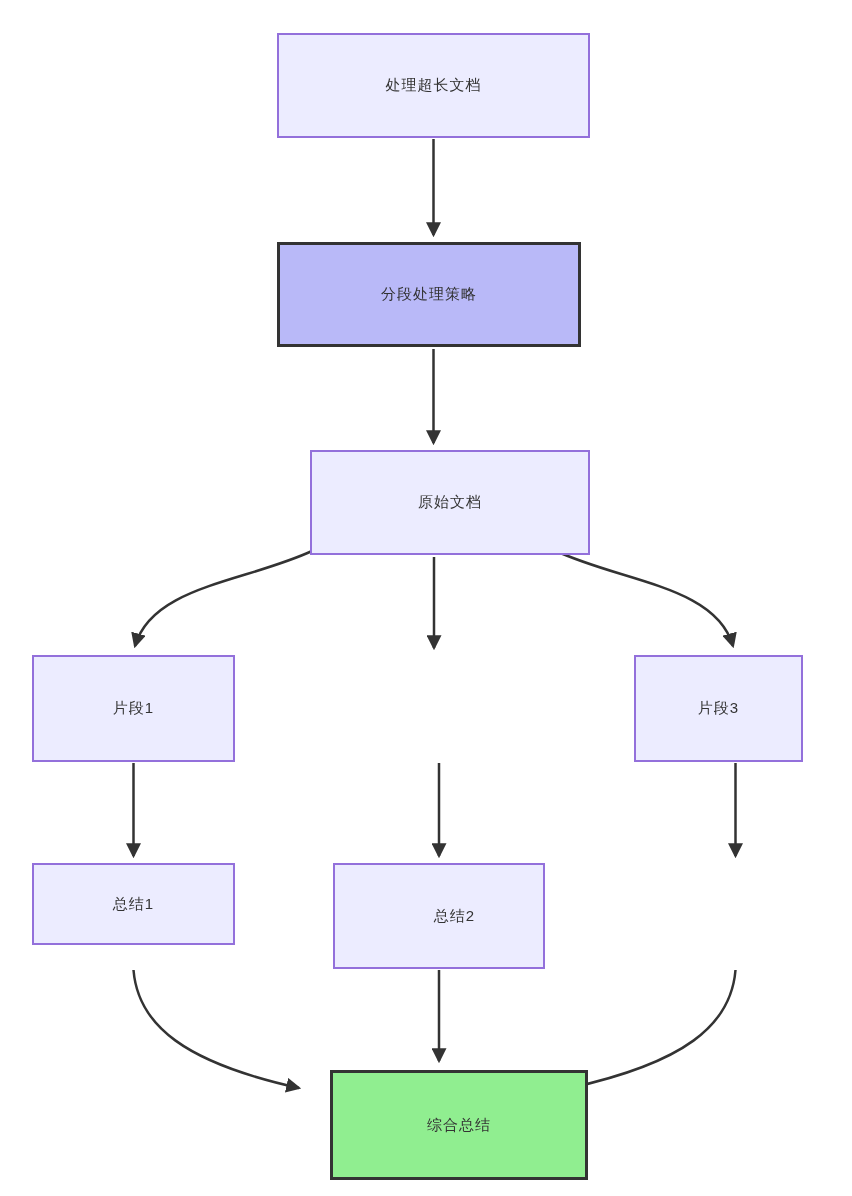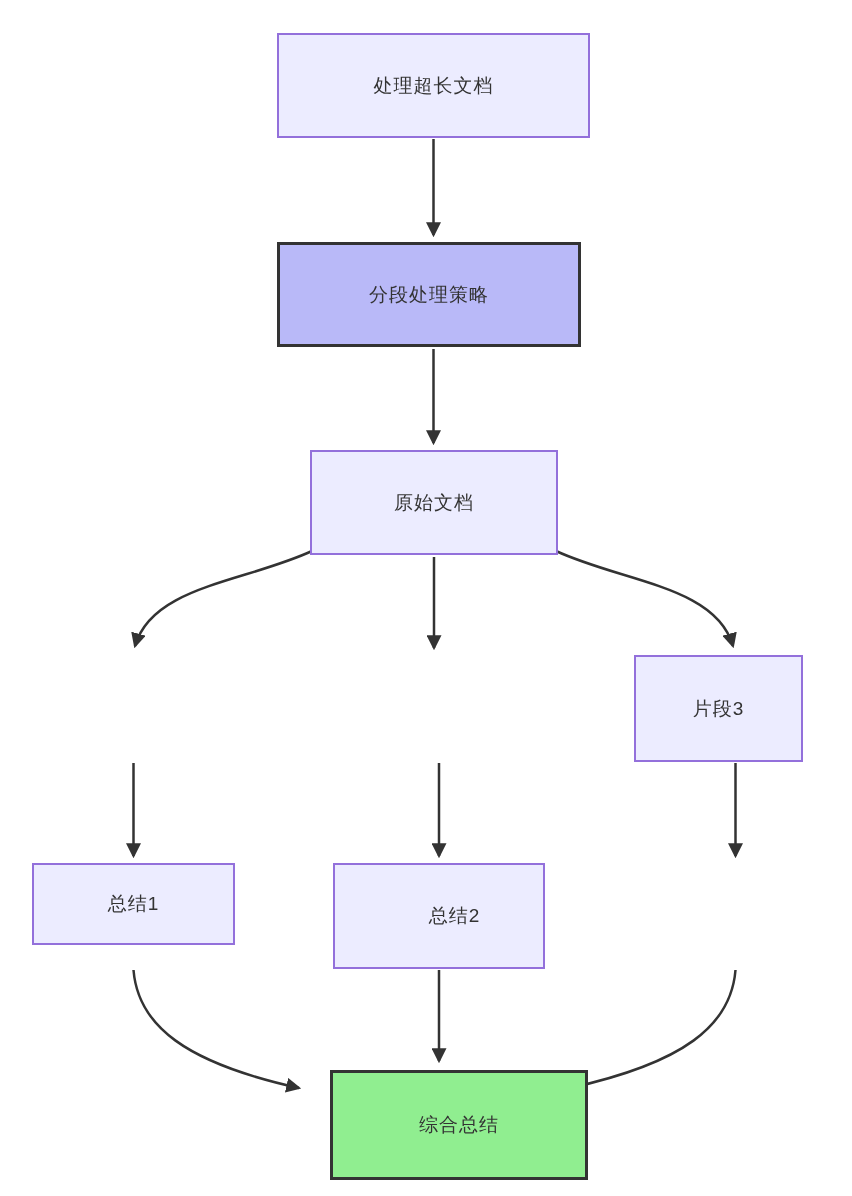--- a/index.html
+++ b/index.html
@@ -27,21 +27,21 @@
     stroke: var(--edge-color, #333333);
     stroke-width: 2.5;
   }
   .node {
     position: absolute;
     box-sizing: border-box;
     display: flex;
     align-items: center;
     justify-content: center;
     text-align: center;
-    font-size: 19px;
+    font-size: 15px;
     letter-spacing: 1px;
     color: var(--text-color, #333333);
     background: var(--default-fill, #ECECFF);
     border: 2px solid var(--default-border, #9370DB);
   }
   .node.emphasis {
     background: var(--emphasis-fill, #B9B9F8);
     border: 3.5px solid var(--emphasis-border, #333333);
   }
   .node.success {
@@ -74,24 +74,27 @@
   </svg>
 
   <div class="node" style="left:277px; top:33px; width:313px; height:105px;">
     <span>处理超长文档</span>
   </div>
 
   <div class="node emphasis" style="left:277px; top:242px; width:304px; height:105px;">
     <span>分段处理策略</span>
   </div>
 
-  <div class="node" style="left:310px; top:450px; width:248px; height:105px;">
+  <div class="node" style="left:310px; top:450px; width:280px; height:105px;">
     <span>原始文档</span>
   </div>
 
+  <div class="node" style="left:32px; top:655px; width:203px; height:107px;">
+    <span>片段1</span>
+  </div>
 
 
   <div class="node" style="left:634px; top:655px; width:169px; height:107px;">
     <span>片段3</span>
   </div>
 
   <div class="node" style="left:32px; top:863px; width:203px; height:82px;">
     <span>总结1</span>
   </div>
 

